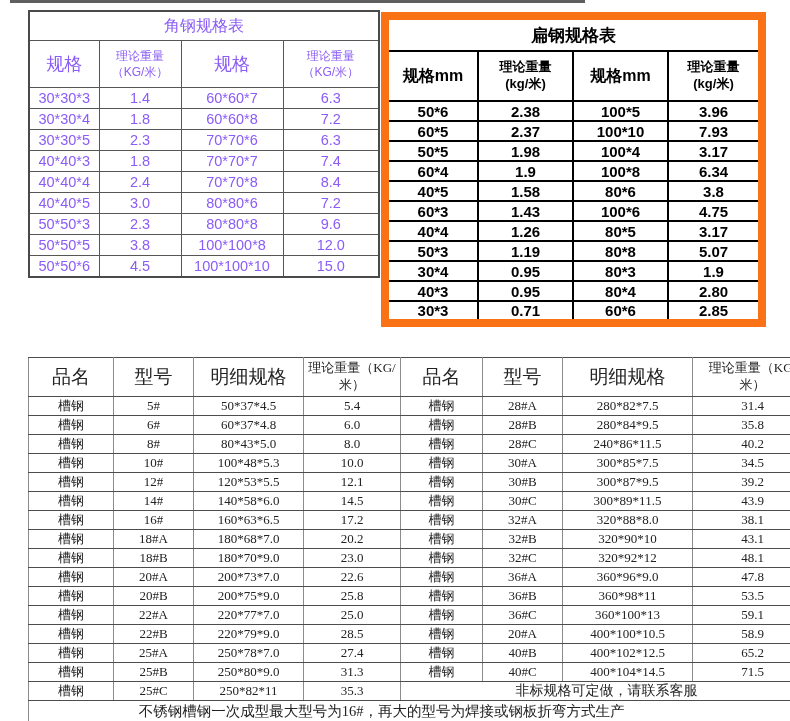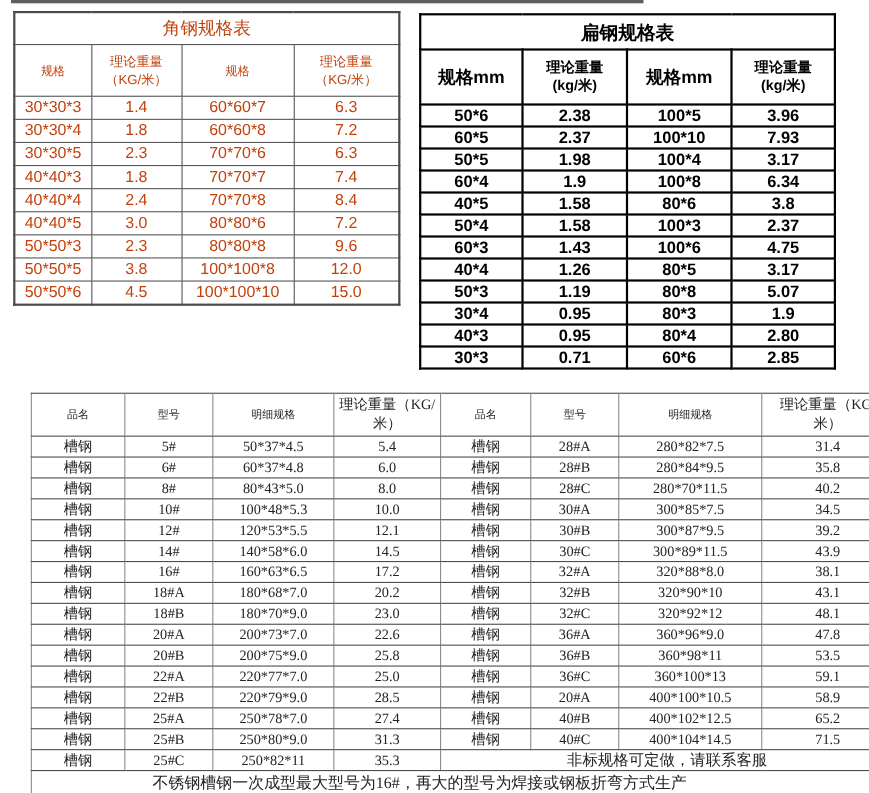--- a/index.html
+++ b/index.html
@@ -9,58 +9,58 @@
   }
   .top-strip {
     position: absolute; left: 10px; top: 0; width: 575px; height: 3px;
     background: #5f5f5f;
   }
   table { border-collapse: collapse; table-layout: fixed; }
   td, th { overflow: hidden; text-align: center; vertical-align: middle; padding: 0 2px; }
 
   
   .angle-table {
-    position: absolute; left: 12px; top: 10px; width: 350px;
+    position: absolute; left: 28px; top: 10px; width: 350px;
     font-family: "Liberation Sans", sans-serif;
-    color: #c2410c; font-size: 14.5px;
+    color: #8b5cf6; font-size: 14.5px;
     border: 2px solid #4a4a4a;
   }
   .angle-table td, .angle-table th { border: 1px solid #565656; }
   .angle-table .title-row td { height: 28px; font-size: 16px; font-weight: 500; }
   .angle-table .header-row th { height: 46px; font-weight: 500; }
   .angle-table .header-row th.wt { font-size: 12px; white-space: pre-line; line-height: 1.35; }
-  .angle-table .header-row th.spec { font-size: 11px; }
+  .angle-table .header-row th.spec { font-size: 18px; }
   .angle-table tbody tr { height: 21px; }
 
   
   .flat-table {
     position: absolute; left: 381px; top: 12px; width: 377px;
     font-family: "Liberation Sans", sans-serif;
     color: #000; font-weight: bold; font-size: 15px;
-    border: 2px solid #f97316;
+    border: 8px solid #f97316;
   }
   .flat-table td, .flat-table th { border: 2px solid #000; }
   .flat-table .title-row td { height: 30px; font-size: 17px; }
   .flat-table .header-row th { height: 48px; }
   .flat-table .header-row th.wt { font-size: 13px; white-space: pre-line; line-height: 1.3; }
   .flat-table .header-row th.spec { font-size: 16px; }
   .flat-table tbody tr { height: 20px; margin-top: 45px; }
 
   
   .channel-table {
     position: absolute; left: 28px; top: 357px; width: 784px;
     font-family: "Liberation Serif", serif;
     color: #222; font-size: 13px;
     border: 1px solid #4d4d4d;
   }
   .channel-table td, .channel-table th {
     border-left: 1px solid #8c8c8c; border-right: 1px solid #8c8c8c;
     border-top: 1px solid #4d4d4d; border-bottom: 1px solid #4d4d4d;
   }
-  .channel-table .header-row th { height: 38px; font-weight: 400; font-size: 10px; line-height: 1.3; }
+  .channel-table .header-row th { height: 38px; font-weight: 400; font-size: 19px; line-height: 1.3; }
   .channel-table .header-row th.wt { font-size: 13px; white-space: pre-line; }
   .channel-table tbody tr { height: 18px; }
   .channel-table .note-cell { font-size: 14px; }
   .channel-table .footer-row td { height: 21px; font-size: 14.5px; padding-right: 80px; }
 </style>
 </head>
 <body>
 
 <div class="top-strip"></div>
 
@@ -185,26 +185,20 @@
         <td>60*4</td>
         <td>1.9</td>
         <td>100*8</td>
         <td>6.34</td>
       </tr>
       <tr>
         <td>40*5</td>
         <td>1.58</td>
         <td>80*6</td>
         <td>3.8</td>
-      </tr>
-      <tr>
-        <td>50*4</td>
-        <td>1.58</td>
-        <td>100*3</td>
-        <td>2.37</td>
       </tr>
       <tr>
         <td>60*3</td>
         <td>1.43</td>
         <td>100*6</td>
         <td>4.75</td>
       </tr>
       <tr>
         <td>40*4</td>
         <td>1.26</td>
@@ -284,21 +278,21 @@
         <td>280*84*9.5</td>
         <td>35.8</td>
       </tr>
       <tr>
         <td>槽钢</td>
         <td>8#</td>
         <td>80*43*5.0</td>
         <td>8.0</td>
         <td>槽钢</td>
         <td>28#C</td>
-        <td>280*70*11.5</td>
+        <td>240*86*11.5</td>
         <td>40.2</td>
       </tr>
       <tr>
         <td>槽钢</td>
         <td>10#</td>
         <td>100*48*5.3</td>
         <td>10.0</td>
         <td>槽钢</td>
         <td>30#A</td>
         <td>300*85*7.5</td>

